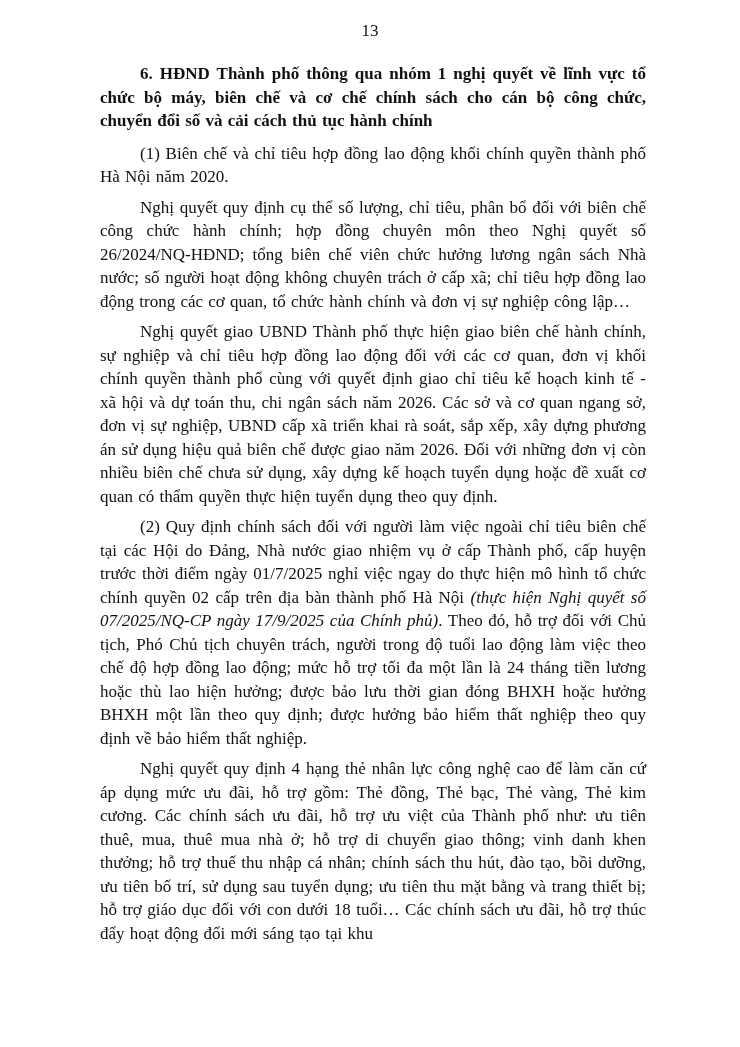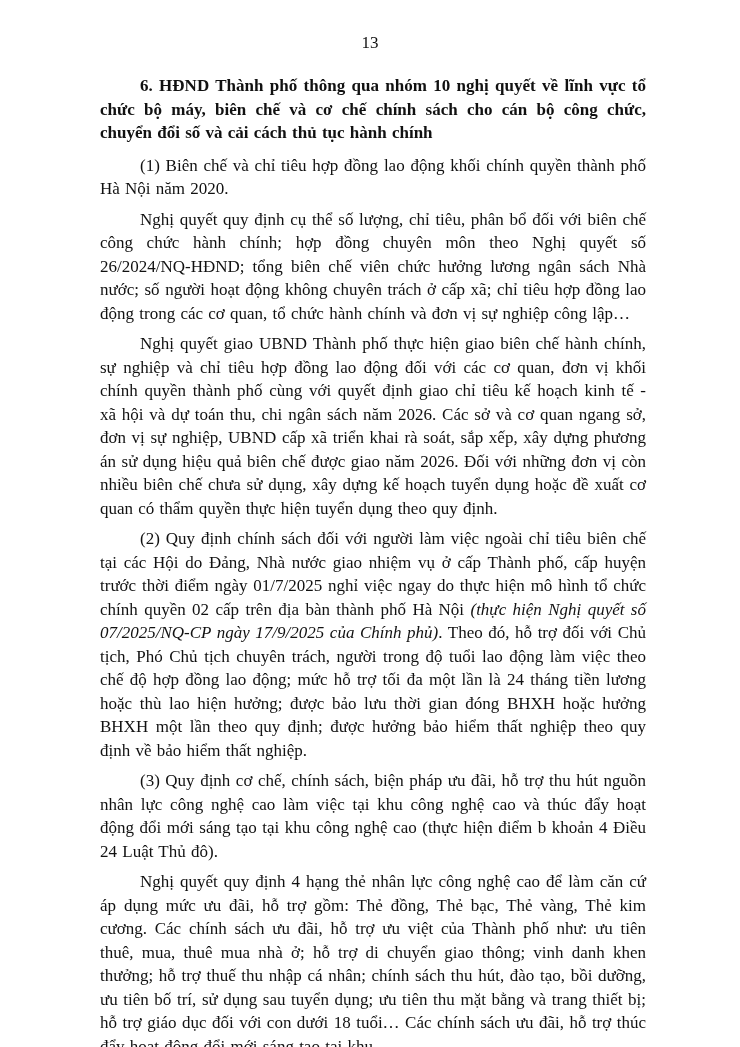--- a/index.html
+++ b/index.html
@@ -12,21 +12,21 @@
     width: 740px;
     height: 1047px;
     margin: 0 auto;
     background: #ffffff;
     color: #111111;
     font-family: "Liberation Serif", "DejaVu Serif", serif;
     overflow: hidden;
     box-sizing: border-box;
   }
   .page-number {
-    padding-top: 32px;
+    padding-top: 20px;
     text-align: center;
     font-size: 17px;
     line-height: 22px;
   }
   .content {
     margin: 20px 94px 0 100px;
   }
   .content p {
     margin: 0 0 7px 0;
     font-size: 17px;
@@ -42,23 +42,22 @@
   .content .italic {
     font-style: italic;
   }
 </style>
 </head>
 <body>
 
 <div class="page">
   <div class="page-number">13</div>
   <div class="content">
-    <p class="heading">6. HĐND Thành phố thông qua nhóm 10 nghị quyết về lĩnh vực tổ chức bộ máy, biên chế và cơ chế chính sách cho cán bộ công chức, chuyển đổi số và cải cách thủ tục hành chính</p>
+    <p class="heading">6. HĐND Thành phố thông qua nhóm 1 nghị quyết về lĩnh vực tổ chức bộ máy, biên chế và cơ chế chính sách cho cán bộ công chức, chuyển đổi số và cải cách thủ tục hành chính</p>
     <div id="doc-body">
         <p><span>(1) Biên chế và chỉ tiêu hợp đồng lao động khối chính quyền thành phố Hà Nội năm 2020.</span></p>
         <p><span>Nghị quyết quy định cụ thể số lượng, chỉ tiêu, phân bổ đối với biên chế công chức hành chính; hợp đồng chuyên môn theo Nghị quyết số 26/2024/NQ-HĐND; tổng biên chế viên chức hưởng lương ngân sách Nhà nước; số người hoạt động không chuyên trách ở cấp xã; chỉ tiêu hợp đồng lao động trong các cơ quan, tổ chức hành chính và đơn vị sự nghiệp công lập…</span></p>
         <p><span>Nghị quyết giao UBND Thành phố thực hiện giao biên chế hành chính, sự nghiệp và chỉ tiêu hợp đồng lao động đối với các cơ quan, đơn vị khối chính quyền thành phố cùng với quyết định giao chỉ tiêu kế hoạch kinh tế - xã hội và dự toán thu, chi ngân sách năm 2026. Các sở và cơ quan ngang sở, đơn vị sự nghiệp, UBND cấp xã triển khai rà soát, sắp xếp, xây dựng phương án sử dụng hiệu quả biên chế được giao năm 2026. Đối với những đơn vị còn nhiều biên chế chưa sử dụng, xây dựng kế hoạch tuyển dụng hoặc đề xuất cơ quan có thẩm quyền thực hiện tuyển dụng theo quy định.</span></p>
         <p><span>(2) Quy định chính sách đối với người làm việc ngoài chỉ tiêu biên chế tại các Hội do Đảng, Nhà nước giao nhiệm vụ ở cấp Thành phố, cấp huyện trước thời điểm ngày 01/7/2025 nghỉ việc ngay do thực hiện mô hình tổ chức chính quyền 02 cấp trên địa bàn thành phố Hà Nội </span><span class="italic">(thực hiện Nghị quyết số 07/2025/NQ-CP ngày 17/9/2025 của Chính phủ)</span><span>. Theo đó, hỗ trợ đối với Chủ tịch, Phó Chủ tịch chuyên trách, người trong độ tuổi lao động làm việc theo chế độ hợp đồng lao động; mức hỗ trợ tối đa một lần là 24 tháng tiền lương hoặc thù lao hiện hưởng; được bảo lưu thời gian đóng BHXH hoặc hưởng BHXH một lần theo quy định; được hưởng bảo hiểm thất nghiệp theo quy định về bảo hiểm thất nghiệp.</span></p>
-        <p><span>(3) Quy định cơ chế, chính sách, biện pháp ưu đãi, hỗ trợ thu hút nguồn nhân lực công nghệ cao làm việc tại khu công nghệ cao và thúc đẩy hoạt động đổi mới sáng tạo tại khu công nghệ cao (thực hiện điểm b khoản 4 Điều 24 Luật Thủ đô).</span></p>
         <p><span>Nghị quyết quy định 4 hạng thẻ nhân lực công nghệ cao để làm căn cứ áp dụng mức ưu đãi, hỗ trợ gồm: Thẻ đồng, Thẻ bạc, Thẻ vàng, Thẻ kim cương. Các chính sách ưu đãi, hỗ trợ ưu việt của Thành phố như: ưu tiên thuê, mua, thuê mua nhà ở; hỗ trợ di chuyển giao thông; vinh danh khen thưởng; hỗ trợ thuế thu nhập cá nhân; chính sách thu hút, đào tạo, bồi dưỡng, ưu tiên bố trí, sử dụng sau tuyển dụng; ưu tiên thu mặt bằng và trang thiết bị; hỗ trợ giáo dục đối với con dưới 18 tuổi… Các chính sách ưu đãi, hỗ trợ thúc đẩy hoạt động đổi mới sáng tạo tại khu</span></p>
       </div>
   </div>
 </div>
 
 </body></html>

